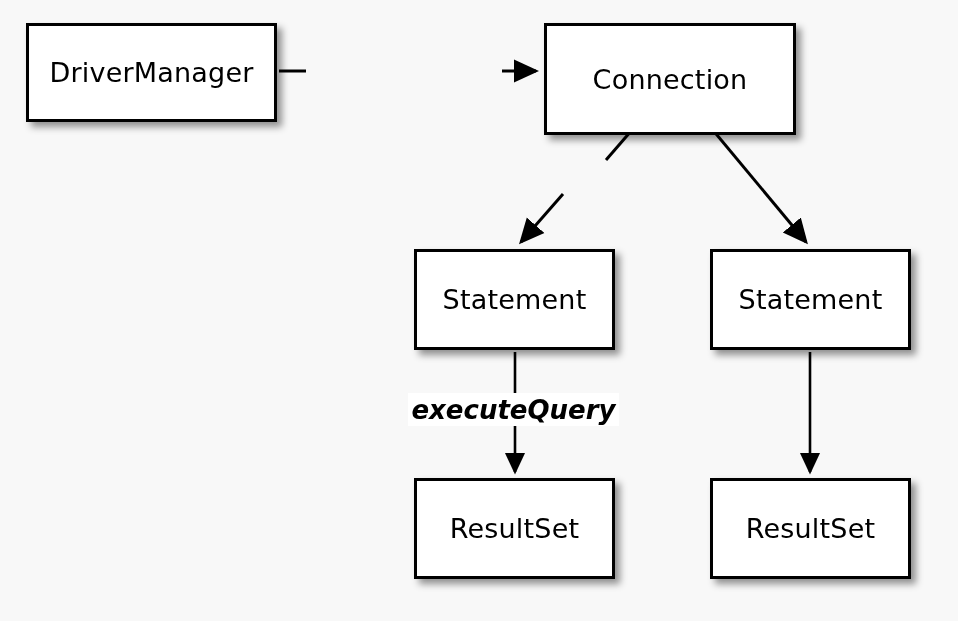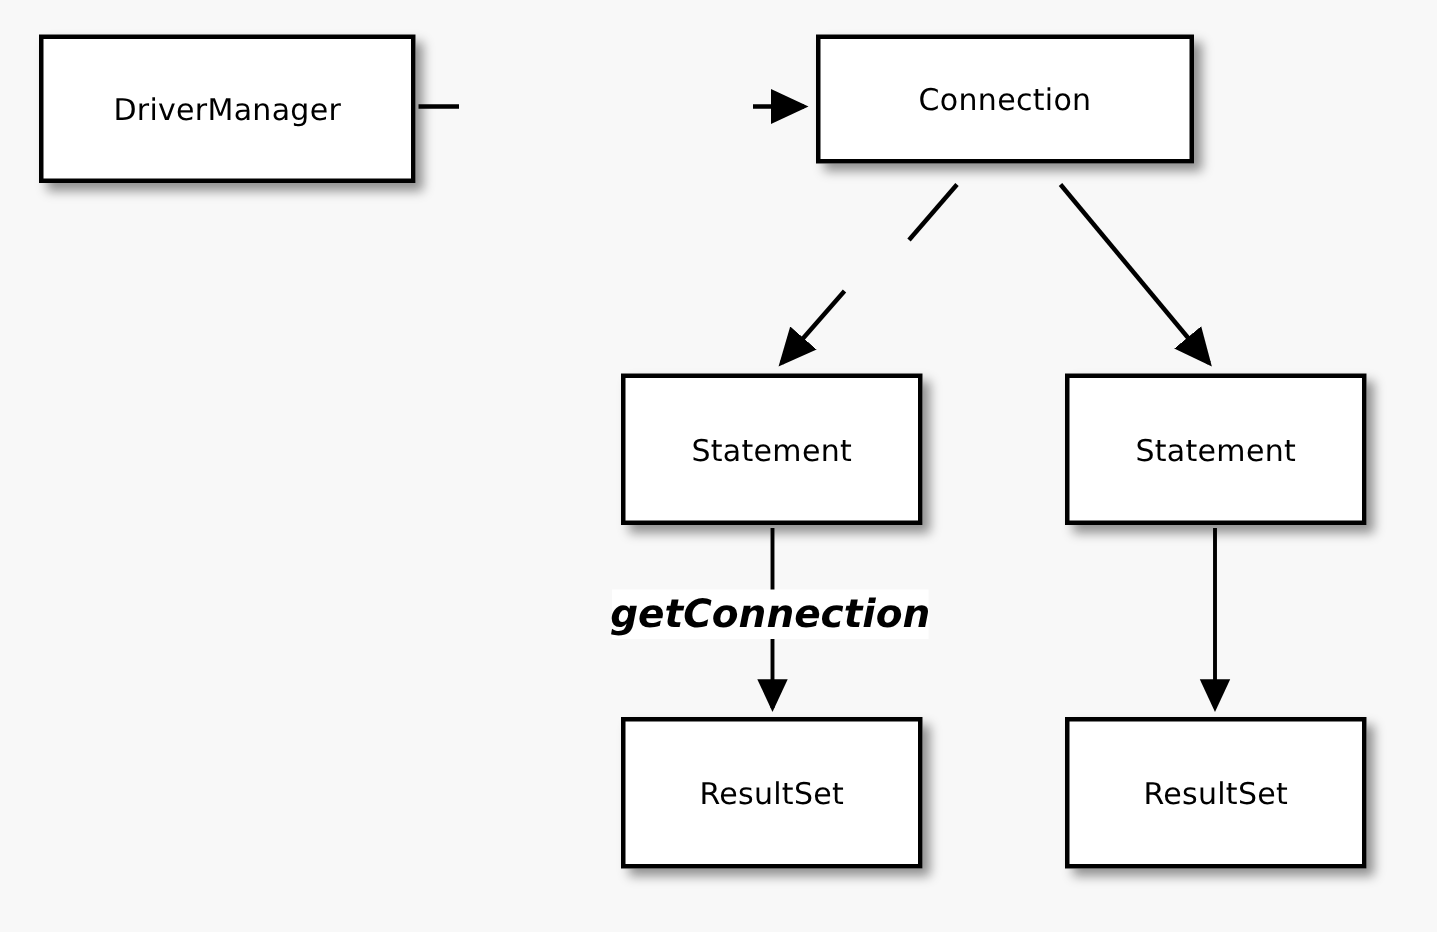--- a/index.html
+++ b/index.html
@@ -33,21 +33,21 @@
     background: #ffffff;
     border: 3px solid #000000;
     display: flex;
     align-items: center;
     justify-content: center;
     box-shadow: 5px 5px 7px rgba(0,0,0,0.42);
     z-index: 3;
   }
   .node-label {
     font-family: "DejaVu Sans", sans-serif;
-    font-size: 20px;
+    font-size: 27px;
     font-weight: 400;
     color: #000000;
     letter-spacing: 0.2px;
     white-space: nowrap;
   }
   .edge-label {
     position: absolute;
     background: #ffffff;
     color: #000000;
     font-family: "DejaVu Sans", sans-serif;
@@ -95,21 +95,21 @@
 
     <g>
       <line x1="810" y1="352" x2="810" y2="472" stroke="#000000" stroke-width="2.6" marker-end="url(#arrowhead)"></line>
     </g>
   </svg>
 
   <div class="node-box" style="left:26px; top:23px; width:251px; height:99px;">
     <span class="node-label">DriverManager</span>
   </div>
 
-  <div class="node-box" style="left:544px; top:23px; width:252px; height:86px;">
+  <div class="node-box" style="left:544px; top:23px; width:252px; height:112px;">
     <span class="node-label">Connection</span>
   </div>
 
   <div class="node-box" style="left:414px; top:249px; width:201px; height:101px;">
     <span class="node-label">Statement</span>
   </div>
 
   <div class="node-box" style="left:710px; top:249px; width:201px; height:101px;">
     <span class="node-label">Statement</span>
   </div>
@@ -117,15 +117,15 @@
   <div class="node-box" style="left:414px; top:478px; width:201px; height:101px;">
     <span class="node-label">ResultSet</span>
   </div>
 
   <div class="node-box" style="left:710px; top:478px; width:201px; height:101px;">
     <span class="node-label">ResultSet</span>
   </div>
 
 
 
-  <div class="edge-label" style="left:408px; top:393px; width:211px; height:33px;">getConnection</div>
+  <div class="edge-label" style="left:408px; top:393px; width:211px; height:33px;">executeQuery</div>
 
 </div>
 
 </body></html>

